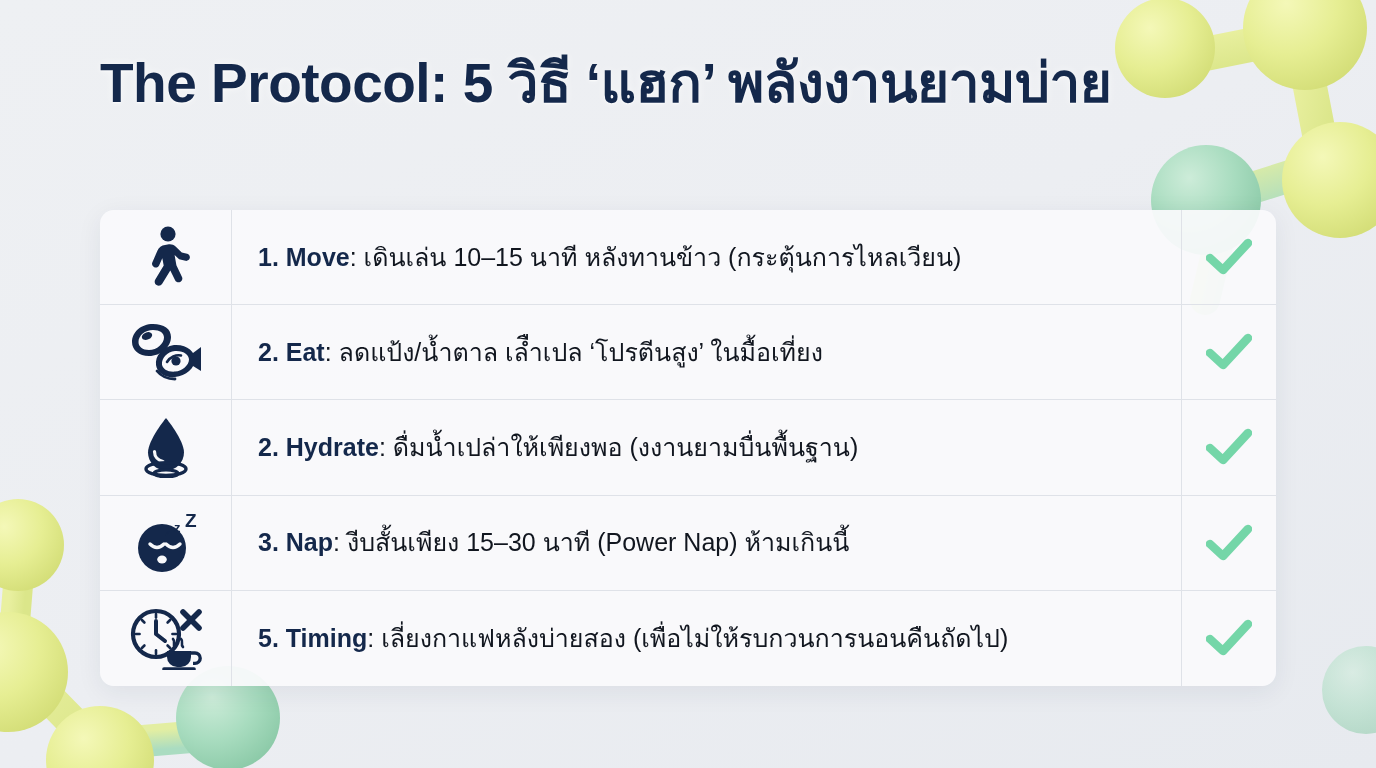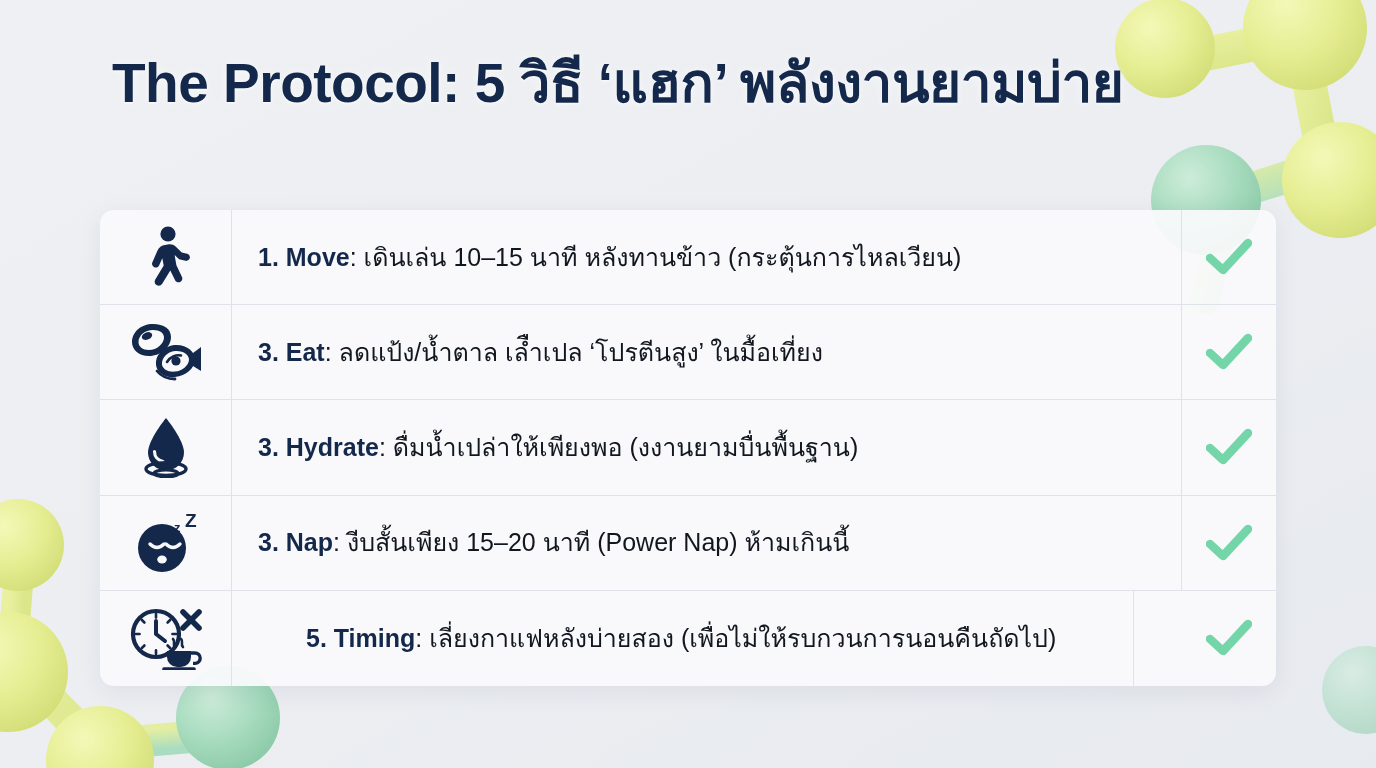--- a/index.html
+++ b/index.html
@@ -22,21 +22,21 @@
     position: absolute;
     inset: 0;
     width: 1376px;
     height: 768px;
     z-index: 0;
   }
 
   
   #title-wrap {
     position: absolute;
-    left: 112px;
+    left: 100px;
     top: 52px;
     z-index: 3;
   }
 
   #page-title {
     font-size: 55px;
     line-height: 1.16;
     font-weight: 700;
     color: #14284b;
     letter-spacing: -0.5px;
@@ -57,21 +57,21 @@
     overflow: hidden;
     z-index: 2;
   }
 
   .protocol-row {
     display: flex;
     align-items: stretch;
     height: 95.2px;
     border-bottom: 1px solid #dfe2e8;
   }
-  .protocol-row:last-child { border-bottom: none; gap: 48px; }
+  .protocol-row:last-child { border-bottom: none; }
 
   .cell-icon {
     width: 132px;
     flex: 0 0 132px;
     display: flex;
     align-items: center;
     justify-content: center;
     border-right: 1px solid #dfe2e8;
   }
 
@@ -199,42 +199,42 @@
         <path d="M43 22 C31 24 24 33 25 42 C26 50 34 55 44 54 C55 53 64 45 64 36 C64 29 56 21 43 22 Z
                  M44 28 C53 27.5 58 32 58 36.5 C58 42 51.5 48 44 48.6 C37 49.2 31.5 46 31 41.5 C30.4 35.5 36 28.6 44 28 Z"></path>
         <circle cx="45" cy="38" r="4.6"></circle>
         <path d="M36 39 C39 34 45 31.5 50 32.5" stroke="#14284b" stroke-width="2.6" fill="none" stroke-linecap="round"></path>
         <path d="M62 30 L70 24 L70 48 L62 43"></path>
         <path d="M26 48 C30 53 37 56 44 56" stroke="#14284b" stroke-width="2.8" fill="none" stroke-linecap="round"></path>
       </svg>
     </div>
     <div class="cell-text">
       <div class="step-text">
-        <span class="lead">3. Eat</span><span>: </span><span>ลดแป้ง/น้ำตาล เลืำเปล ‘โปรตีนสูง’ ในมื้อเที่ยง</span>
+        <span class="lead">2. Eat</span><span>: </span><span>ลดแป้ง/น้ำตาล เลืำเปล ‘โปรตีนสูง’ ในมื้อเที่ยง</span>
       </div>
     </div>
     <div class="cell-check">
       <svg class="check-svg" width="46" height="40" viewBox="0 0 46 40">
         <path d="M4 21 L17 33 L42 6" stroke="#74d6a8" stroke-width="8.5" stroke-linecap="round" stroke-linejoin="round" fill="none"></path>
       </svg>
     </div>
   </div>
 
   <div class="protocol-row">
     <div class="cell-icon">
       <svg class="icon-svg" width="60" height="62" viewBox="0 0 60 62" fill="#14284b">
         <path d="M30 2 C30 2 12 24 12 36.5 C12 46.4 20.1 54.5 30 54.5 C39.9 54.5 48 46.4 48 36.5 C48 24 30 2 30 2 Z"></path>
         <path d="M27 45.5 C22 44.5 18.5 40.5 18.5 35.5" stroke="#f7f8fa" stroke-width="3.2" fill="none" stroke-linecap="round"></path>
         <ellipse cx="30" cy="53" rx="20" ry="6.4" fill="none" stroke="#14284b" stroke-width="3.4"></ellipse>
         <ellipse cx="30" cy="57.5" rx="12" ry="3.4" fill="none" stroke="#14284b" stroke-width="3"></ellipse>
       </svg>
     </div>
     <div class="cell-text">
       <div class="step-text">
-        <span class="lead">3. Hydrate</span><span>: </span><span>ดื่มน้ำเปล่าให้เพียงพอ (งงานยามบื่นพื้นฐาน)</span>
+        <span class="lead">2. Hydrate</span><span>: </span><span>ดื่มน้ำเปล่าให้เพียงพอ (งงานยามบื่นพื้นฐาน)</span>
       </div>
     </div>
     <div class="cell-check">
       <svg class="check-svg" width="46" height="40" viewBox="0 0 46 40">
         <path d="M4 21 L17 33 L42 6" stroke="#74d6a8" stroke-width="8.5" stroke-linecap="round" stroke-linejoin="round" fill="none"></path>
       </svg>
     </div>
   </div>
 
   <div class="protocol-row">
@@ -244,21 +244,21 @@
         <path d="M17 32 q7 7 14 0" stroke="#f7f8fa" stroke-width="3.4" fill="none" stroke-linecap="round"></path>
         <path d="M33 32 q7 7 14 0" stroke="#f7f8fa" stroke-width="3.4" fill="none" stroke-linecap="round"></path>
         <ellipse cx="29" cy="47.5" rx="4.8" ry="4" fill="#f7f8fa"></ellipse>
         <text x="52" y="15" font-family="Liberation Sans, sans-serif" font-size="19" font-weight="700" fill="#14284b">Z</text>
         <text x="41" y="20" font-family="Liberation Sans, sans-serif" font-size="13" font-weight="700" fill="#14284b">z</text>
         <text x="32" y="24" font-family="Liberation Sans, sans-serif" font-size="10" font-weight="700" fill="#14284b">z</text>
       </svg>
     </div>
     <div class="cell-text">
       <div class="step-text">
-        <span class="lead">3. Nap</span><span>: </span><span>งีบสั้นเพียง 15–20 นาที (Power Nap) ห้ามเกินนี้</span>
+        <span class="lead">3. Nap</span><span>: </span><span>งีบสั้นเพียง 15–30 นาที (Power Nap) ห้ามเกินนี้</span>
       </div>
     </div>
     <div class="cell-check">
       <svg class="check-svg" width="46" height="40" viewBox="0 0 46 40">
         <path d="M4 21 L17 33 L42 6" stroke="#74d6a8" stroke-width="8.5" stroke-linecap="round" stroke-linejoin="round" fill="none"></path>
       </svg>
     </div>
   </div>
 
   <div class="protocol-row">

